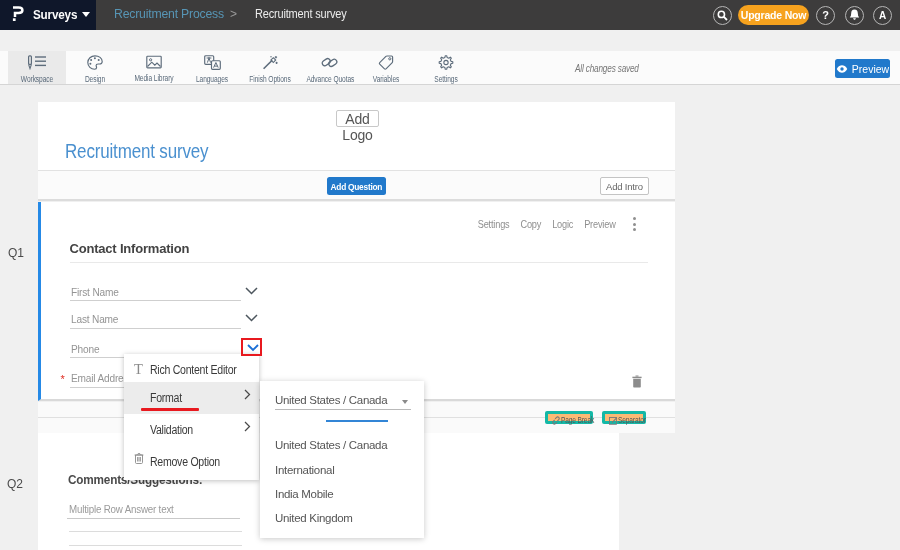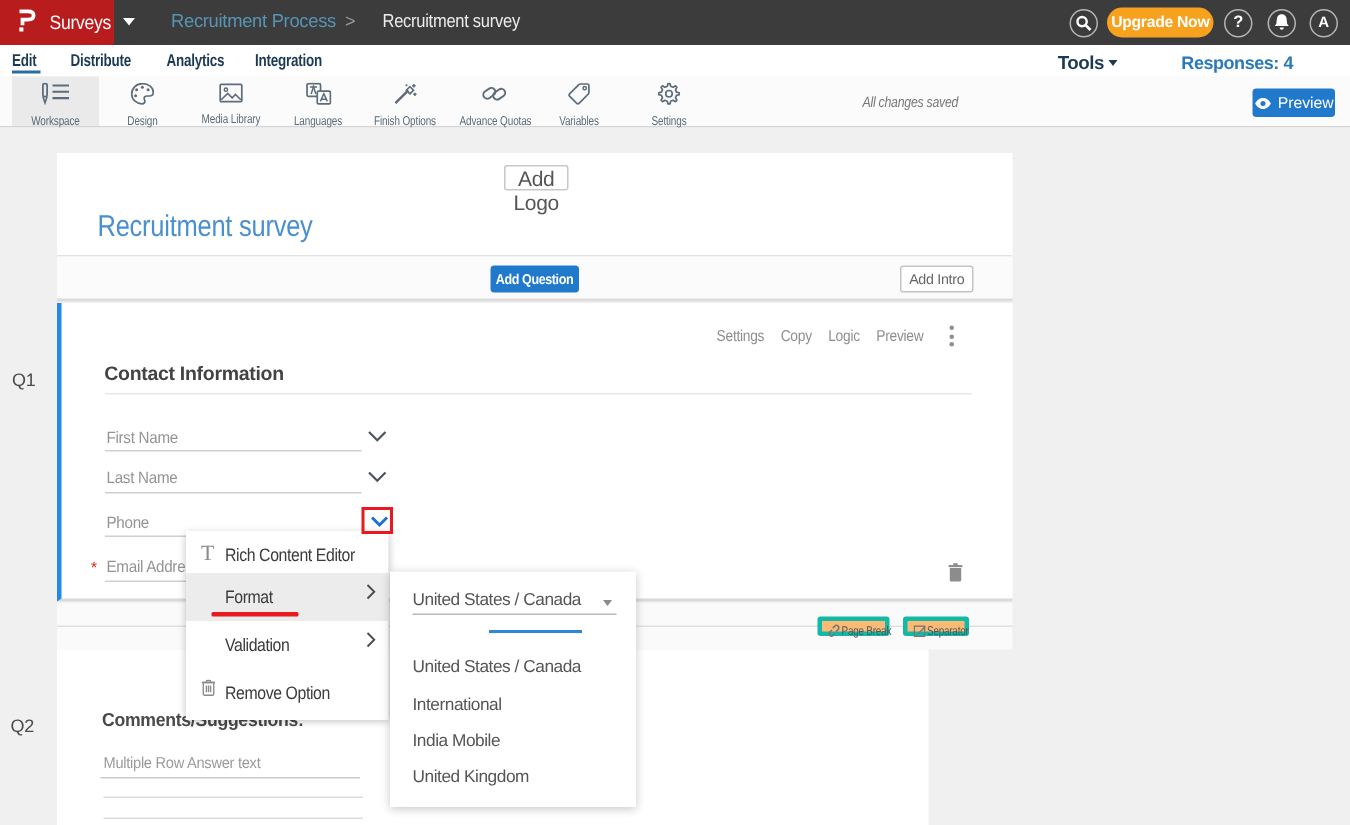--- a/index.html
+++ b/index.html
@@ -2,21 +2,21 @@
 <html><head>
 <meta charset="utf-8">
 <style>
   * { margin:0; padding:0; box-sizing:border-box; }
   html,body { width:900px; height:550px; overflow:hidden; }
   body { font-family:"Liberation Sans", sans-serif; -webkit-font-smoothing:antialiased; }
   .app { position:relative; width:900px; height:550px; background:#f0f0f0; overflow:hidden; }
 
   
   .topbar { position:absolute; left:0; top:0; width:900px; height:30px; background:#3d3c3c; }
-  .brand { position:absolute; left:0; top:0; width:76px; height:30px; background:#b91c1c; display:flex; align-items:center; }
+  .brand { position:absolute; left:0; top:0; width:96px; height:30px; background:#0f172a; display:flex; align-items:center;font-weight:bold; }
   .brand svg.plogo { position:absolute; left:12px; top:6px; }
   .brand-label { position:absolute; left:33px; top:7px; font-size:13px; color:#fdfdfd; letter-spacing:-0.2px; transform:scaleX(0.9); transform-origin:0 50%; }
   .brand-caret { position:absolute; left:82px; top:12px; width:0; height:0; border-left:4.5px solid transparent; border-right:4.5px solid transparent; border-top:5px solid #fff; }
   .crumb-folder { position:absolute; left:114px; top:7px; font-size:12.5px; color:#5795b5; letter-spacing:-0.2px; transform:scaleX(0.98); transform-origin:0 50%; white-space:nowrap; }
   .crumb-sep { position:absolute; left:230px; top:7px; font-size:12px; color:#9a9a9a; }
   .crumb-current { position:absolute; left:255px; top:7px; font-size:12.5px; color:#ececec; letter-spacing:-0.2px; transform:scaleX(0.88); transform-origin:0 50%; }
   .tb-circle { position:absolute; top:5.5px; width:19px; height:19px; border:1px solid #b5b5b5; border-radius:50%; display:flex; align-items:center; justify-content:center; color:#fff; }
   .tb-help { left:816px; font-size:11px; font-weight:700; }
   .tb-bell { left:844.5px; }
   .tb-avatar { left:873px; font-size:10px; font-weight:700; }
@@ -144,30 +144,20 @@
       <svg width="11" height="12" viewBox="0 0 11 12">
           <path d="M5.5 0.5 C3.2 0.5 2.2 2.2 2.2 4.2 L1.9 6.8 L0.8 8.4 H10.2 L9.1 6.8 L8.8 4.2 C8.8 2.2 7.8 0.5 5.5 0.5 Z" fill="#fff"></path>
           <path d="M4.1 9.3 C4.2 10.2 4.8 10.8 5.5 10.8 C6.2 10.8 6.8 10.2 6.9 9.3 Z" fill="#fff"></path>
         </svg>
     </div>
     <div class="tb-circle tb-avatar">
         <span>A</span>
       </div>
   </div>
 
-  <div class="tabsrow">
-    <span class="navtab t0">Edit</span>
-    <span class="edit-underline"></span>
-    <span class="navtab t1">Distribute</span>
-    <span class="navtab t2">Analytics</span>
-    <span class="navtab t3">Integration</span>
-    <span class="tools">Tools</span>
-    <span class="tools-caret"></span>
-    <span class="responses">Responses: 4</span>
-  </div>
 
   <div class="toolbar">
     <div class="tool-item ti0 selected">
       <svg width="22" height="15" viewBox="0 0 22 15">
           <rect x="2.6" y="0.8" width="2.8" height="8.6" rx="1" fill="none" stroke="#5d6c7b" stroke-width="1.2"></rect>
           <path d="M2.6 9.4 L4 13.6 L5.4 9.4" fill="none" stroke="#5d6c7b" stroke-width="1.1"></path>
           <line x1="9" y1="2" x2="20" y2="2" stroke="#5d6c7b" stroke-width="1.4"></line>
           <line x1="9" y1="6.2" x2="20" y2="6.2" stroke="#5d6c7b" stroke-width="1.4"></line>
           <line x1="9" y1="10.4" x2="20" y2="10.4" stroke="#5d6c7b" stroke-width="1.4"></line>
         </svg>

